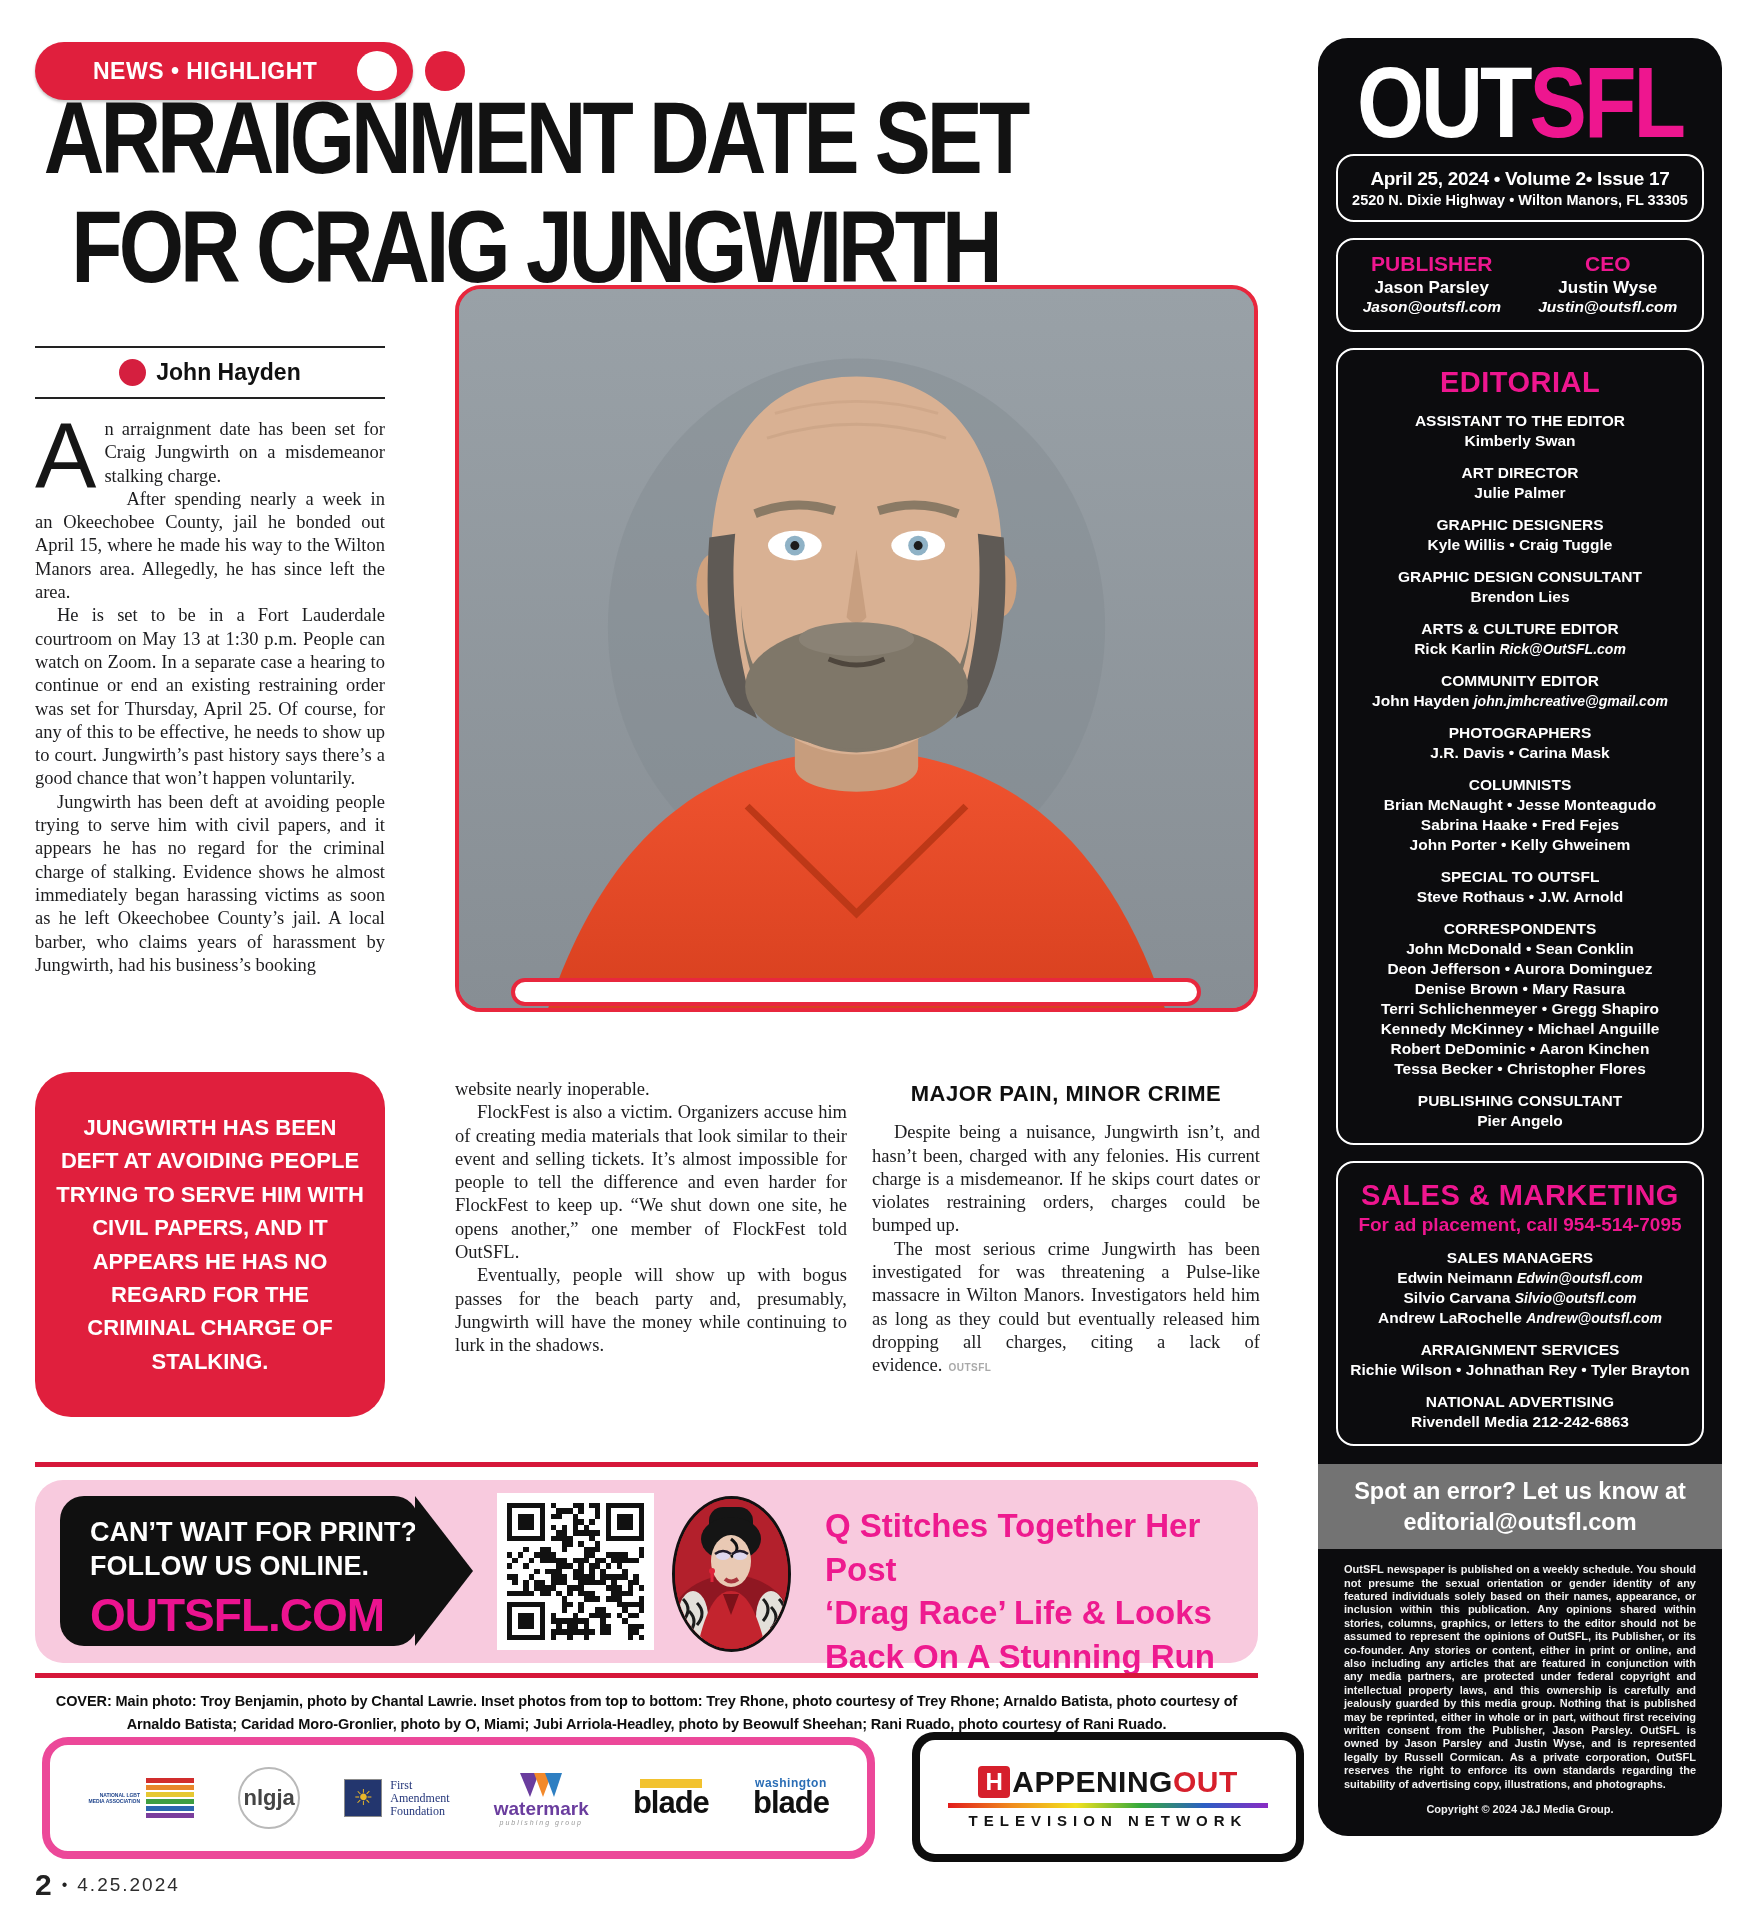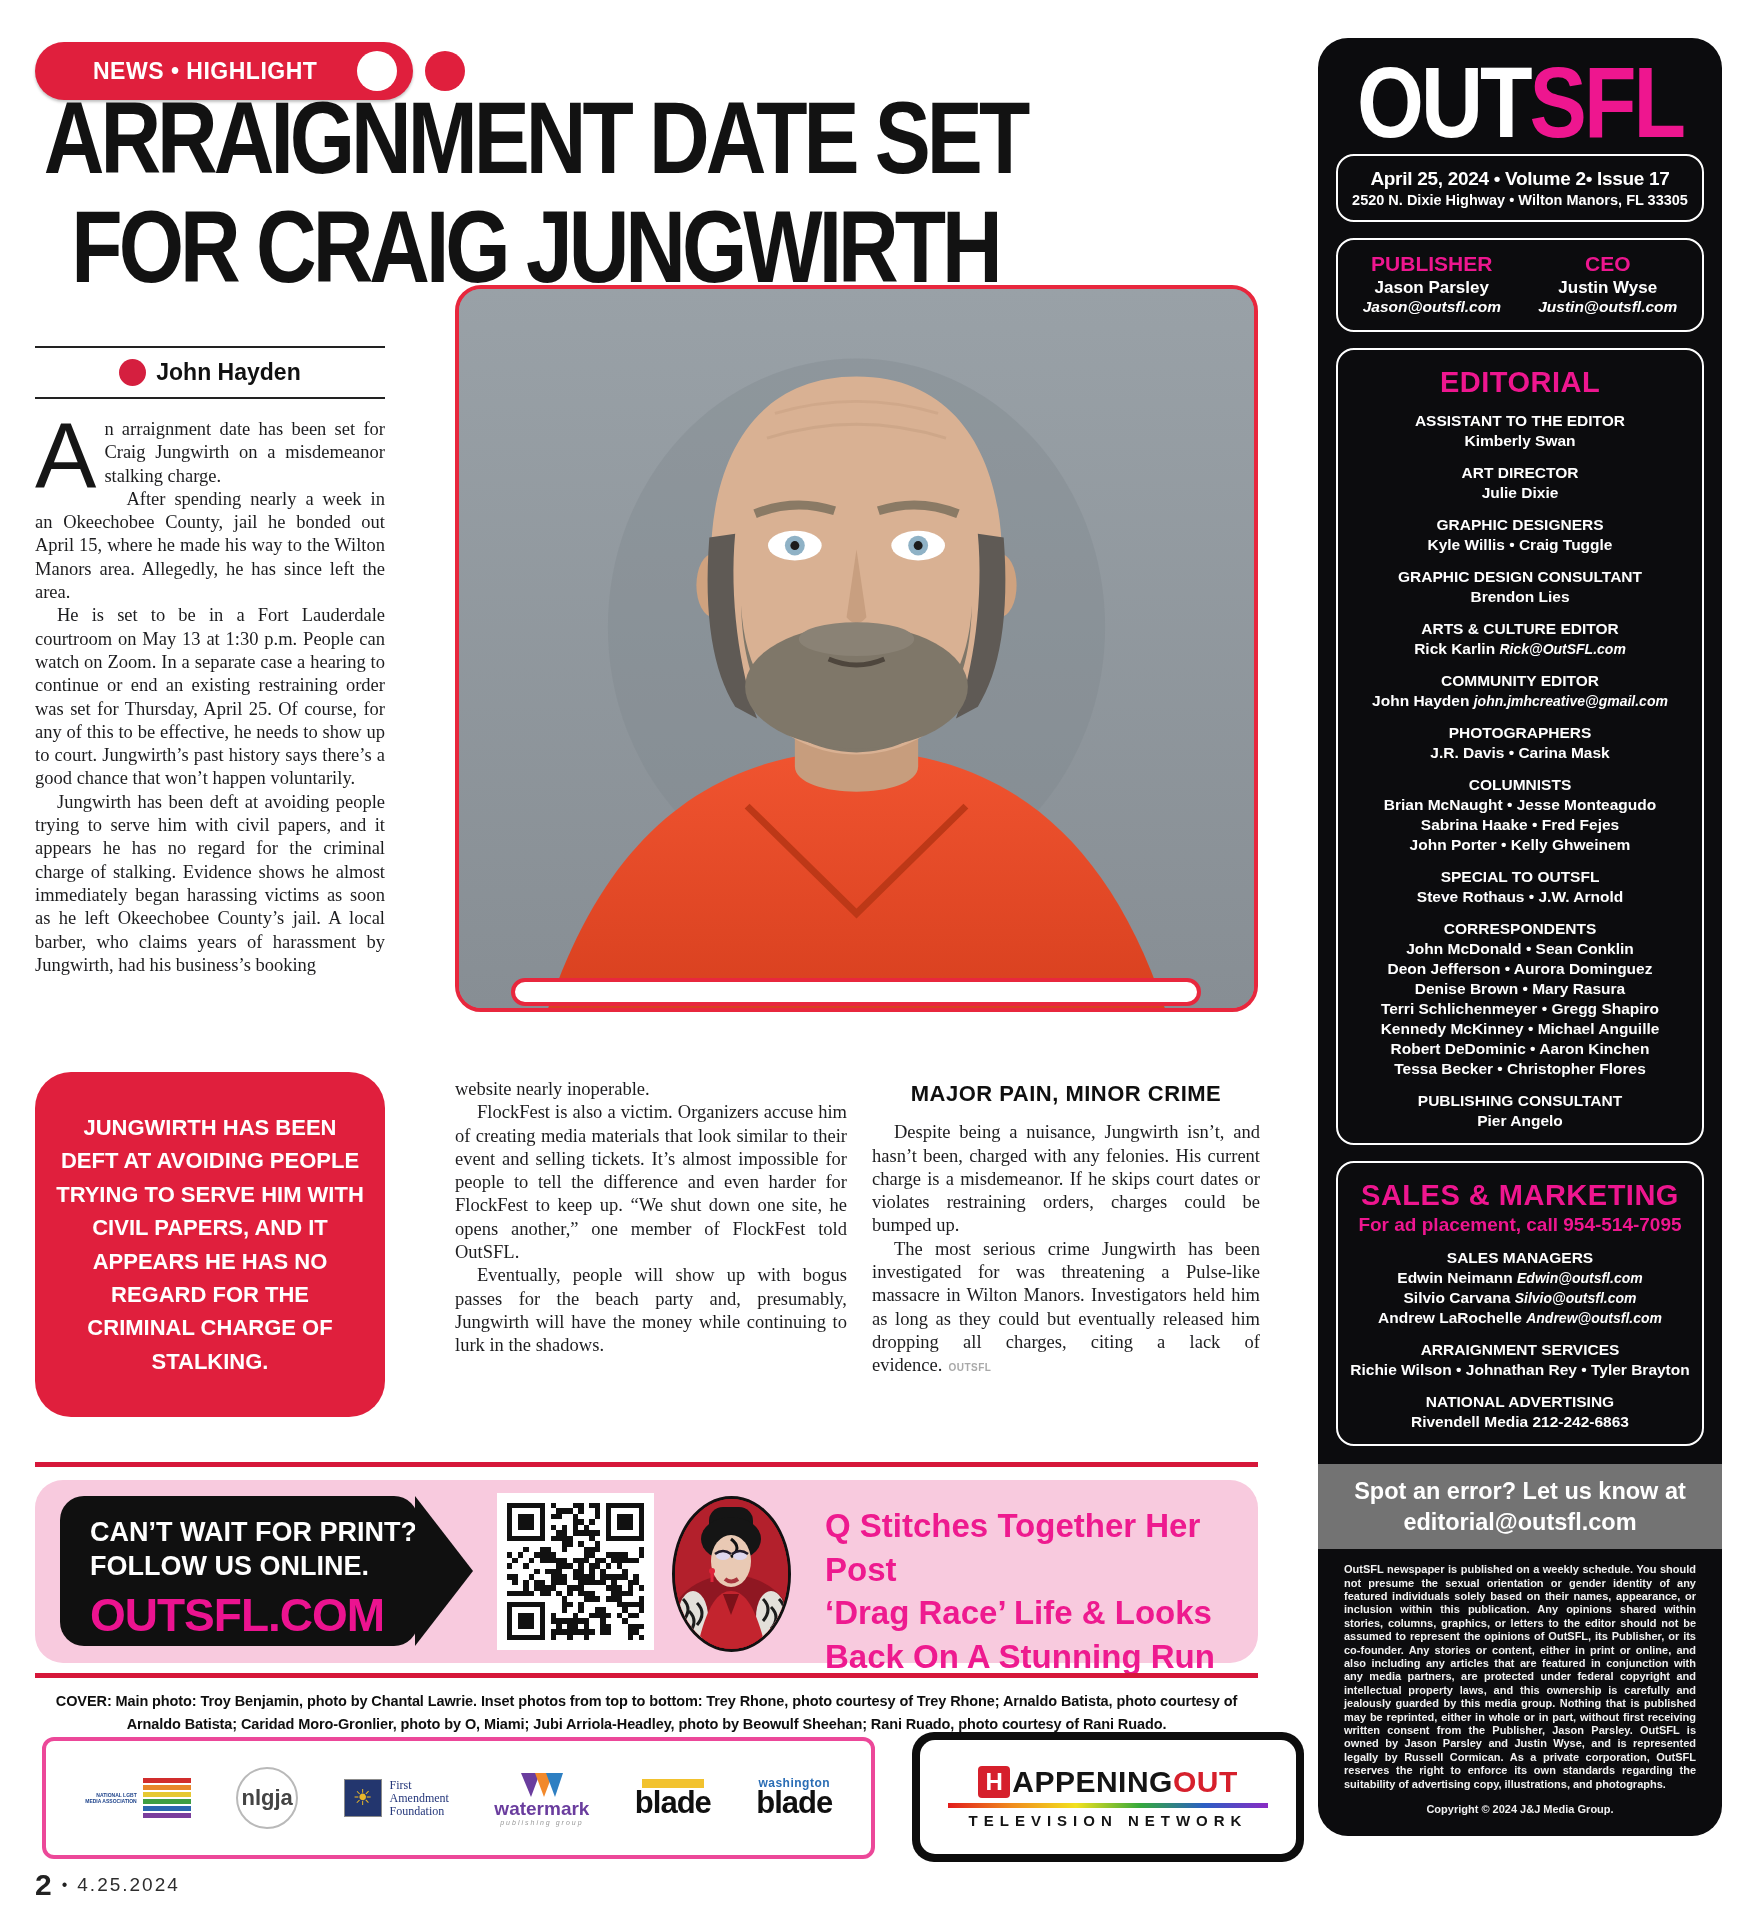--- a/index.html
+++ b/index.html
@@ -65,22 +65,22 @@
   .qr-box{position:absolute;left:462px;top:13px;width:157px;height:157px;background:#fff;padding:10px;box-sizing:border-box;}
   .drag-photo{position:absolute;left:637px;top:16px;width:113px;height:150px;border-radius:50%;
               border:3px solid #111;overflow:hidden;background:#b3202c;}
   .drag-photo svg{display:block;width:100%;height:100%;}
   .teaser{position:absolute;left:790px;top:24px;width:450px;color:#ee1a8f;font-weight:bold;
           font-size:33px;line-height:1.32;}
 
   
   .credits{position:absolute;left:35px;top:1690px;width:1223px;text-align:center;font-weight:bold;
            font-size:14.5px;line-height:1.6;color:#0f0f0f;letter-spacing:-.1px;}
-  .partners-box{position:absolute;left:42px;top:1737px;width:833px;height:122px;border:4px solid #ec4899;
-                border-radius:12px;background:#fff;display:flex;align-items:center;justify-content:space-around;
+  .partners-box{position:absolute;left:42px;top:1737px;width:833px;height:122px;border:8px solid #ec4899;
+                border-radius:26px;background:#fff;display:flex;align-items:center;justify-content:space-around;
                 padding:0 16px;box-sizing:border-box;}
   .lg{display:flex;align-items:center;gap:6px;}
   .media-assoc .micro{width:52px;font-size:5px;line-height:6px;color:#20458c;font-weight:bold;text-align:right;}
   .media-assoc .bars div{width:48px;height:5px;margin:2px 0;}
   .nlgja .ring{width:58px;height:58px;border:2px solid #b9b9b9;border-radius:50%;display:flex;
                align-items:center;justify-content:center;font-weight:bold;font-size:22px;color:#444;}
   .faf{gap:8px;}
   .faf .sun{width:36px;height:36px;background:#23366e;display:flex;align-items:center;justify-content:center;
             color:#e8b62a;font-size:22px;border:1px solid #8b8b8b;}
   .faf .txt{font-family:"Liberation Serif",serif;font-size:12px;line-height:13px;color:#24367a;}
@@ -584,21 +584,21 @@
 
     <div class="side-box">
       <div class="sec-title">EDITORIAL</div>
       <div id="editorial-list">
           <div class="staff">
             <div class="role">ASSISTANT TO THE EDITOR</div>
             <div class="names"><span>Kimberly Swan</span></div>
           </div>
           <div class="staff">
             <div class="role">ART DIRECTOR</div>
-            <div class="names"><span>Julie Dixie</span></div>
+            <div class="names"><span>Julie Palmer</span></div>
           </div>
           <div class="staff">
             <div class="role">GRAPHIC DESIGNERS</div>
             <div class="names"><span>Kyle Willis • Craig Tuggle</span></div>
           </div>
           <div class="staff">
             <div class="role">GRAPHIC DESIGN CONSULTANT</div>
             <div class="names"><span>Brendon Lies</span></div>
           </div>
           <div class="staff">

